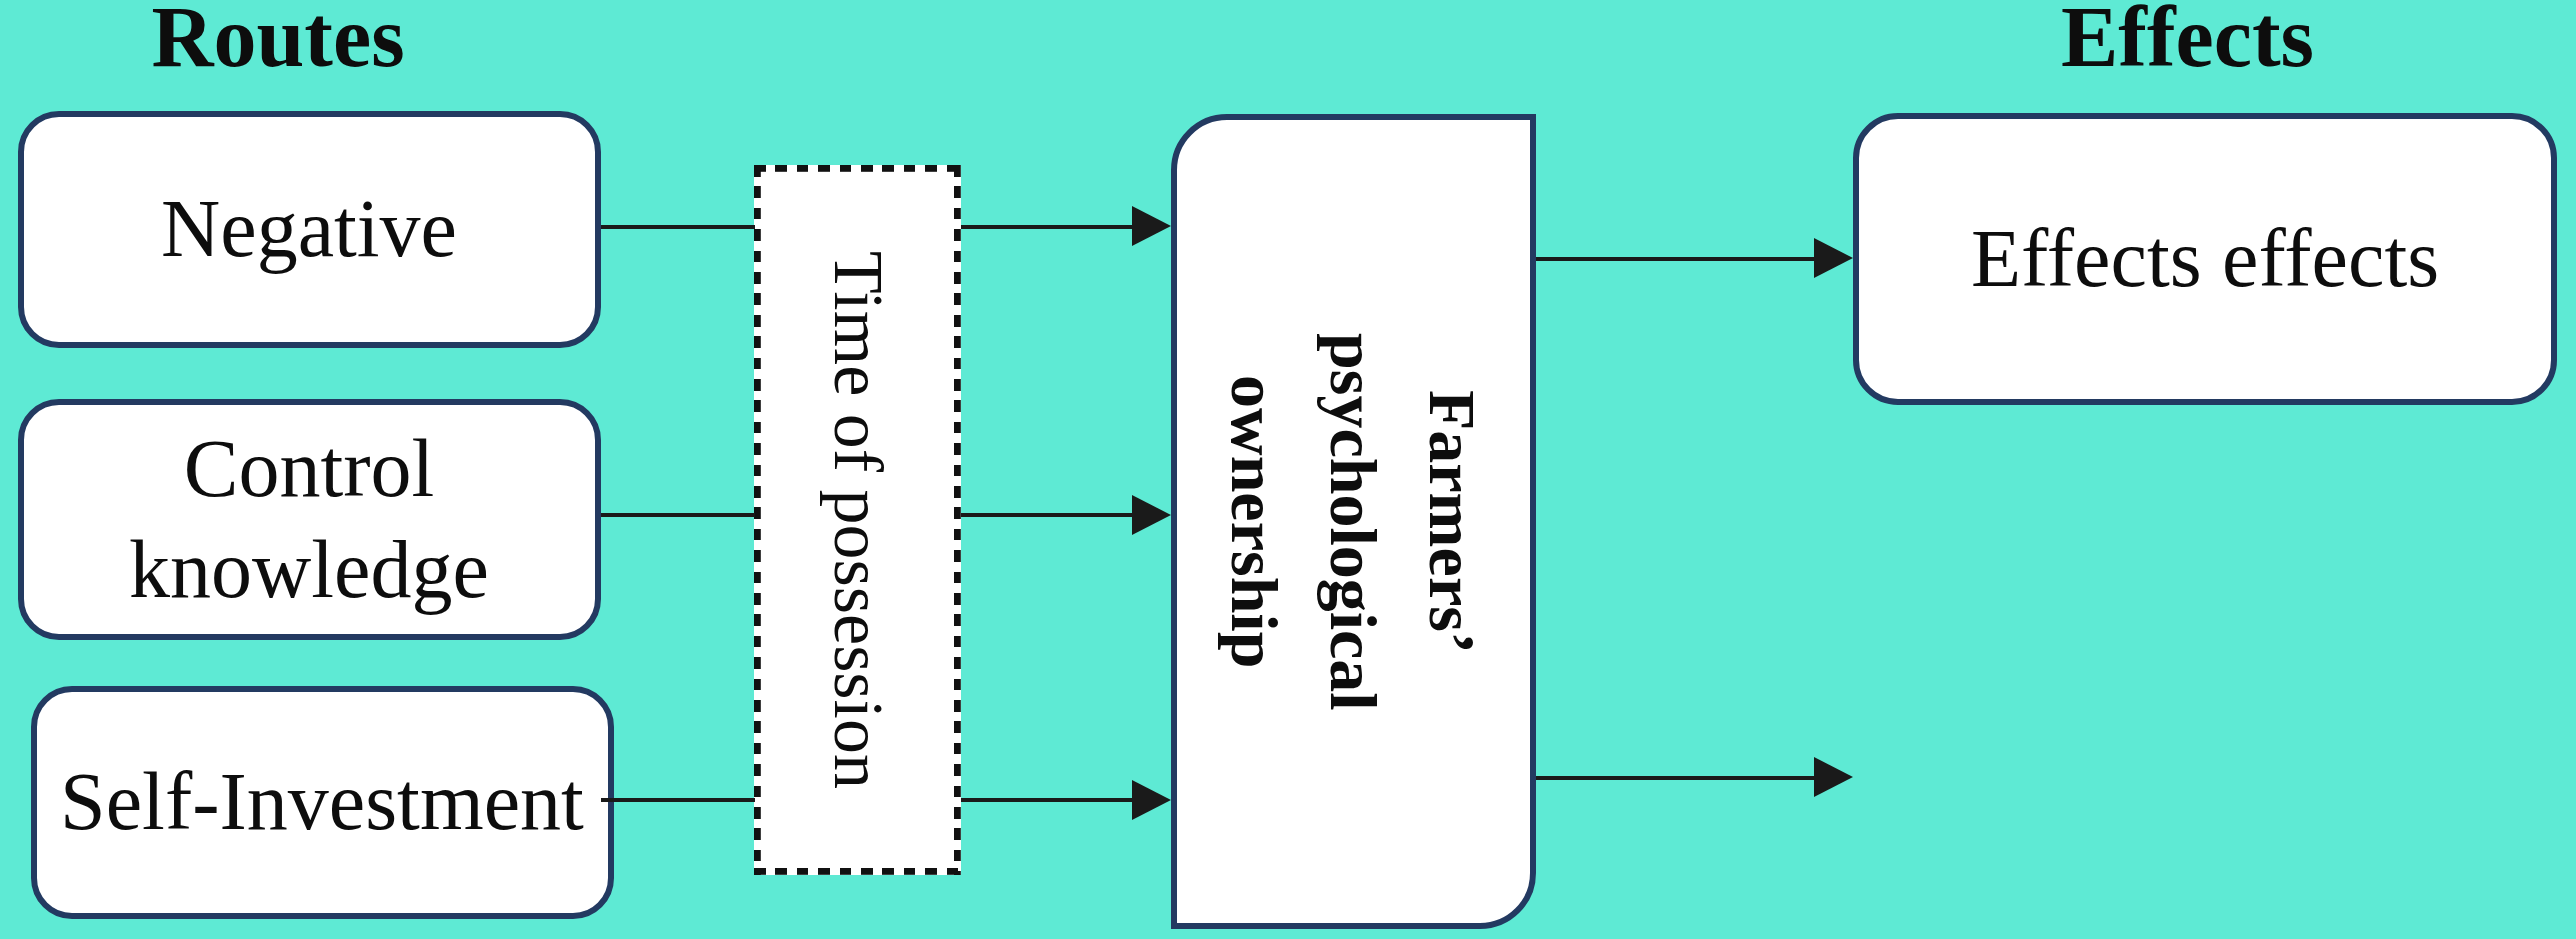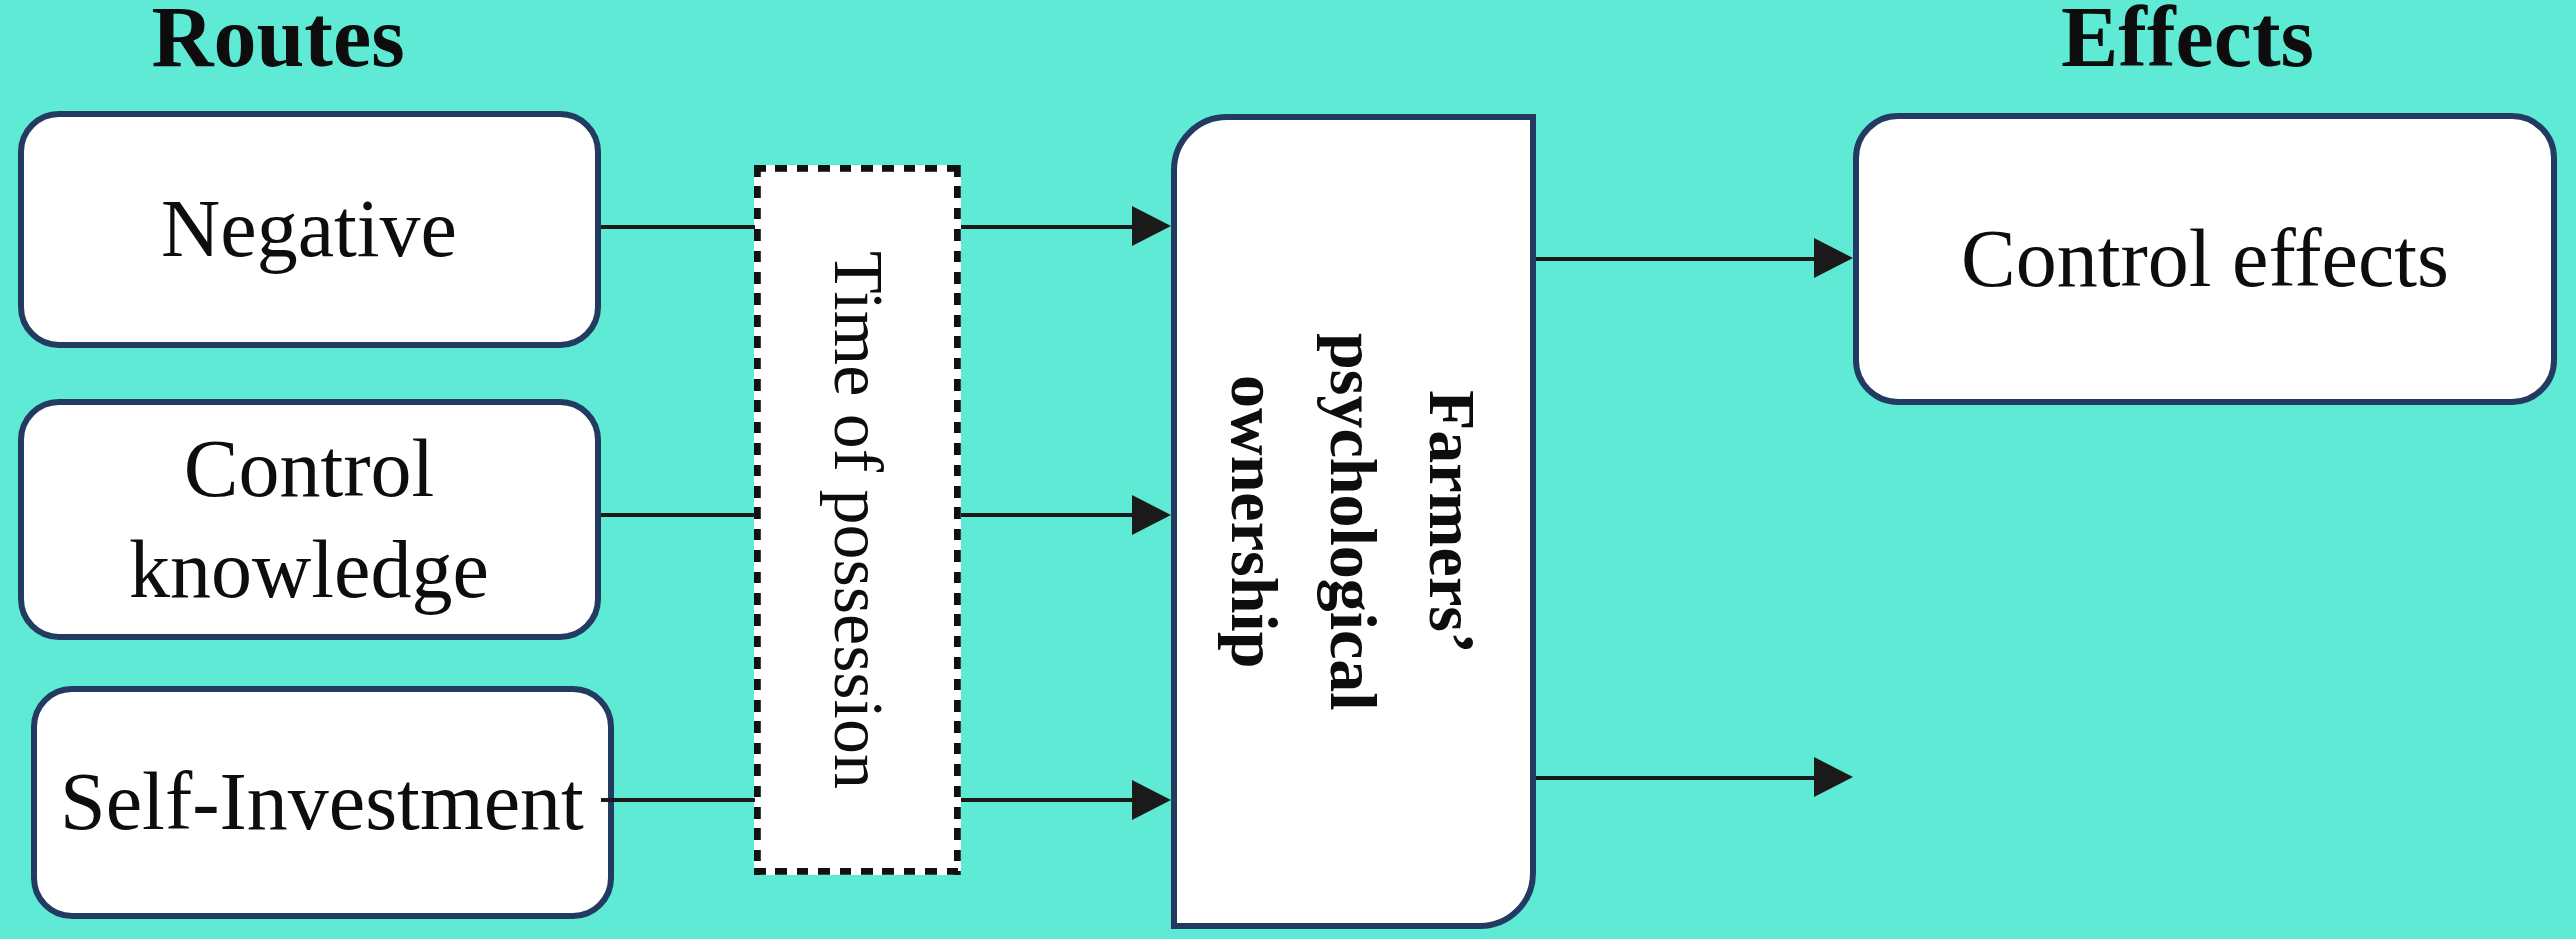--- a/index.html
+++ b/index.html
@@ -137,21 +137,21 @@
     <span class="vtext">Time of possession</span>
   </div>
 
   <div class="box" id="box-core">
     <span class="vtext">Farmers’
 psychological
 ownership</span>
   </div>
 
   <div class="box effect-box" id="box-positive">
-    <span class="lbl">Control effects</span>
+    <span class="lbl">Effects effects</span>
   </div>
 
 
   <div class="line" id="ln-a1"></div>
   <div class="line" id="ln-a2"></div>
   <div class="line" id="ln-a3"></div>
 
   <div class="line" id="ln-b1"></div>
   <div class="arrowhead" id="ah-b1"></div>
   <div class="line" id="ln-b2"></div>

